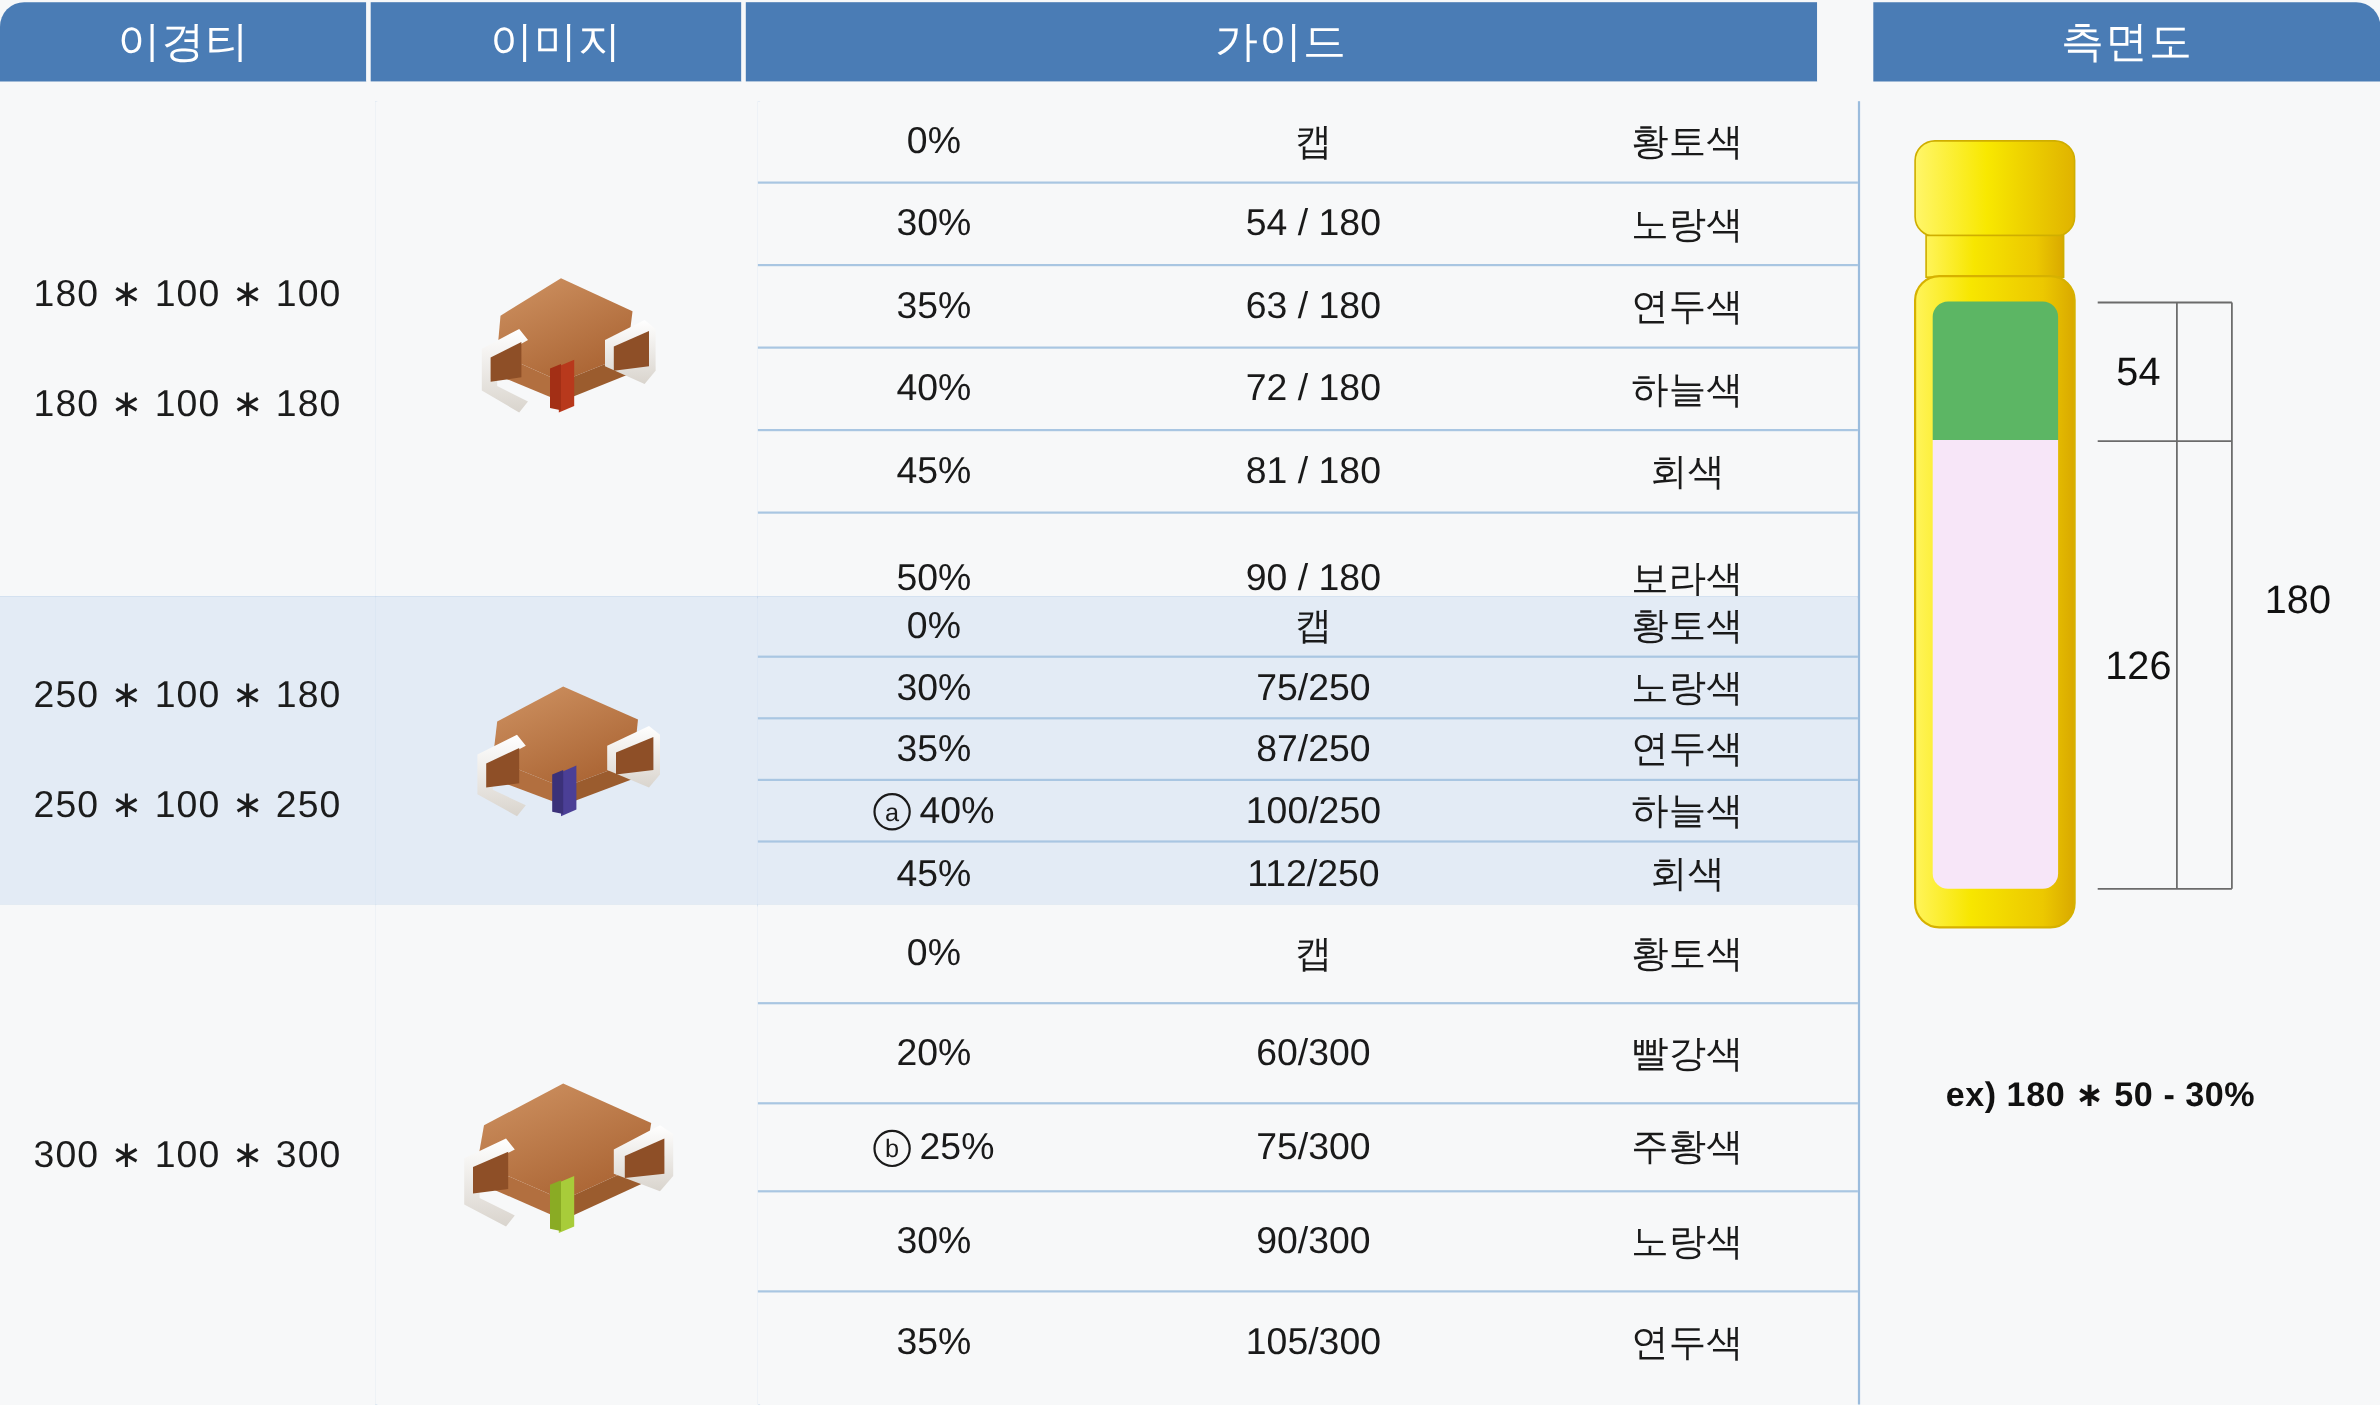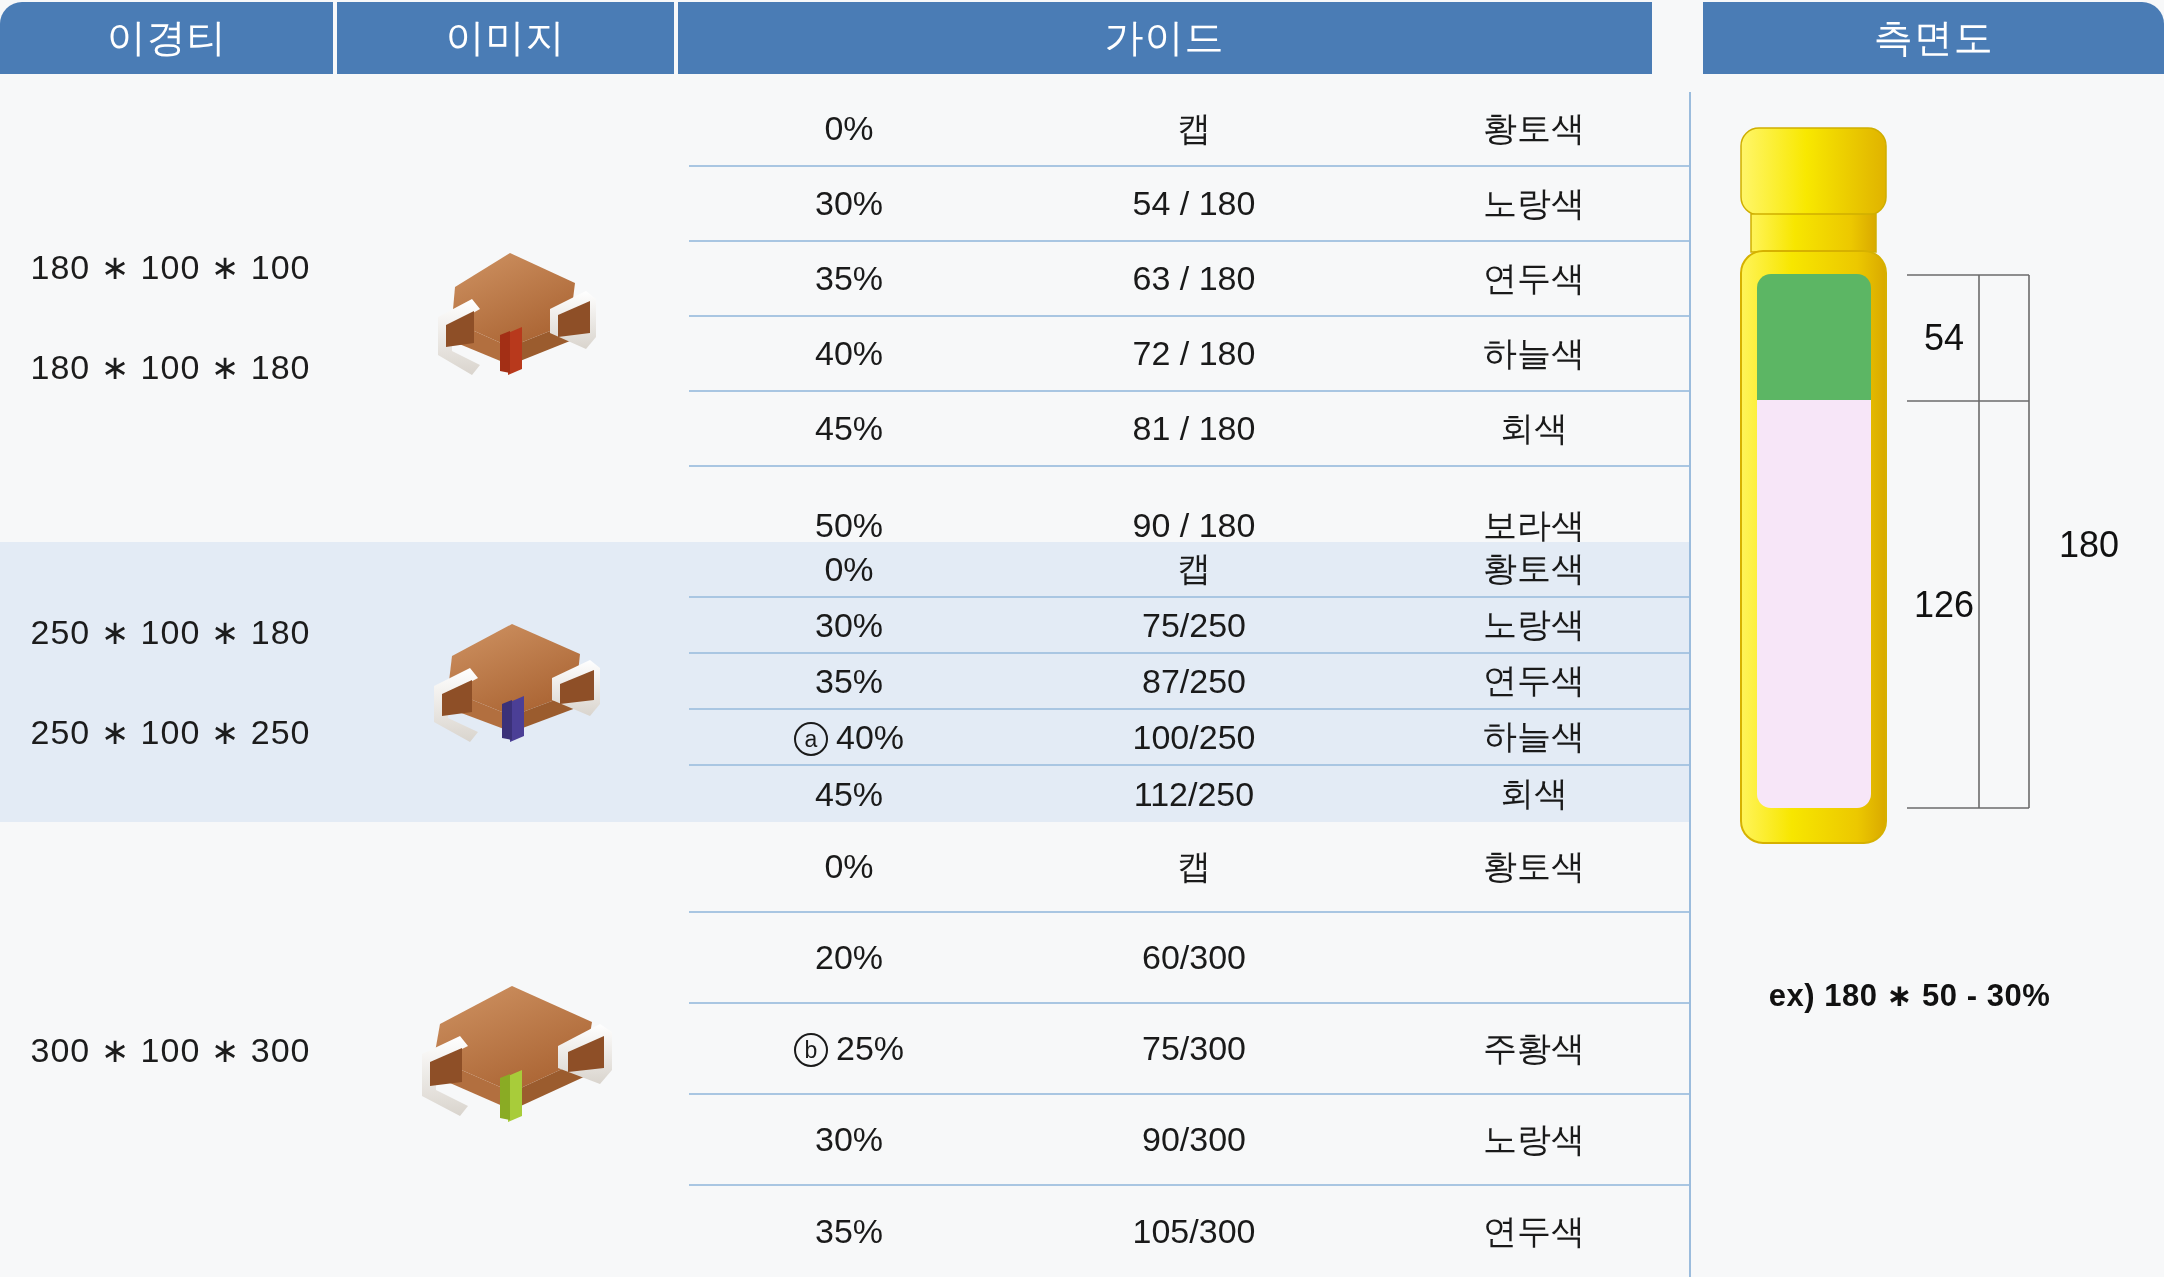--- a/index.html
+++ b/index.html
@@ -267,22 +267,23 @@
       <div class="blk-sep" style="top:730px;"></div>
       <div class="blk plain" style="height:455px;" id="guide-block-3">
           <div class="grow" style="height: 91px;">
             <div class="gc gc1"><span>0%</span></div>
             <div class="gc gc2">캡</div>
             <div class="gc gc3">황토색</div>
           </div>
           <div class="grow" style="height: 91px;">
             <div class="gc gc1"><span>20%</span></div>
             <div class="gc gc2">60/300</div>
-          </div>
-          <div class="grow" style="height: 91px;">
+            <div class="gc gc3">빨강색</div>
+          </div>
+          <div class="grow" style="height: 80px;">
             <div class="gc gc1"><span class="circ">b</span><span>25%</span></div>
             <div class="gc gc2">75/300</div>
             <div class="gc gc3">주황색</div>
           </div>
           <div class="grow" style="height: 91px;">
             <div class="gc gc1"><span>30%</span></div>
             <div class="gc gc2">90/300</div>
             <div class="gc gc3">노랑색</div>
           </div>
           <div class="grow" style="height: 91px; border-bottom: none;">

